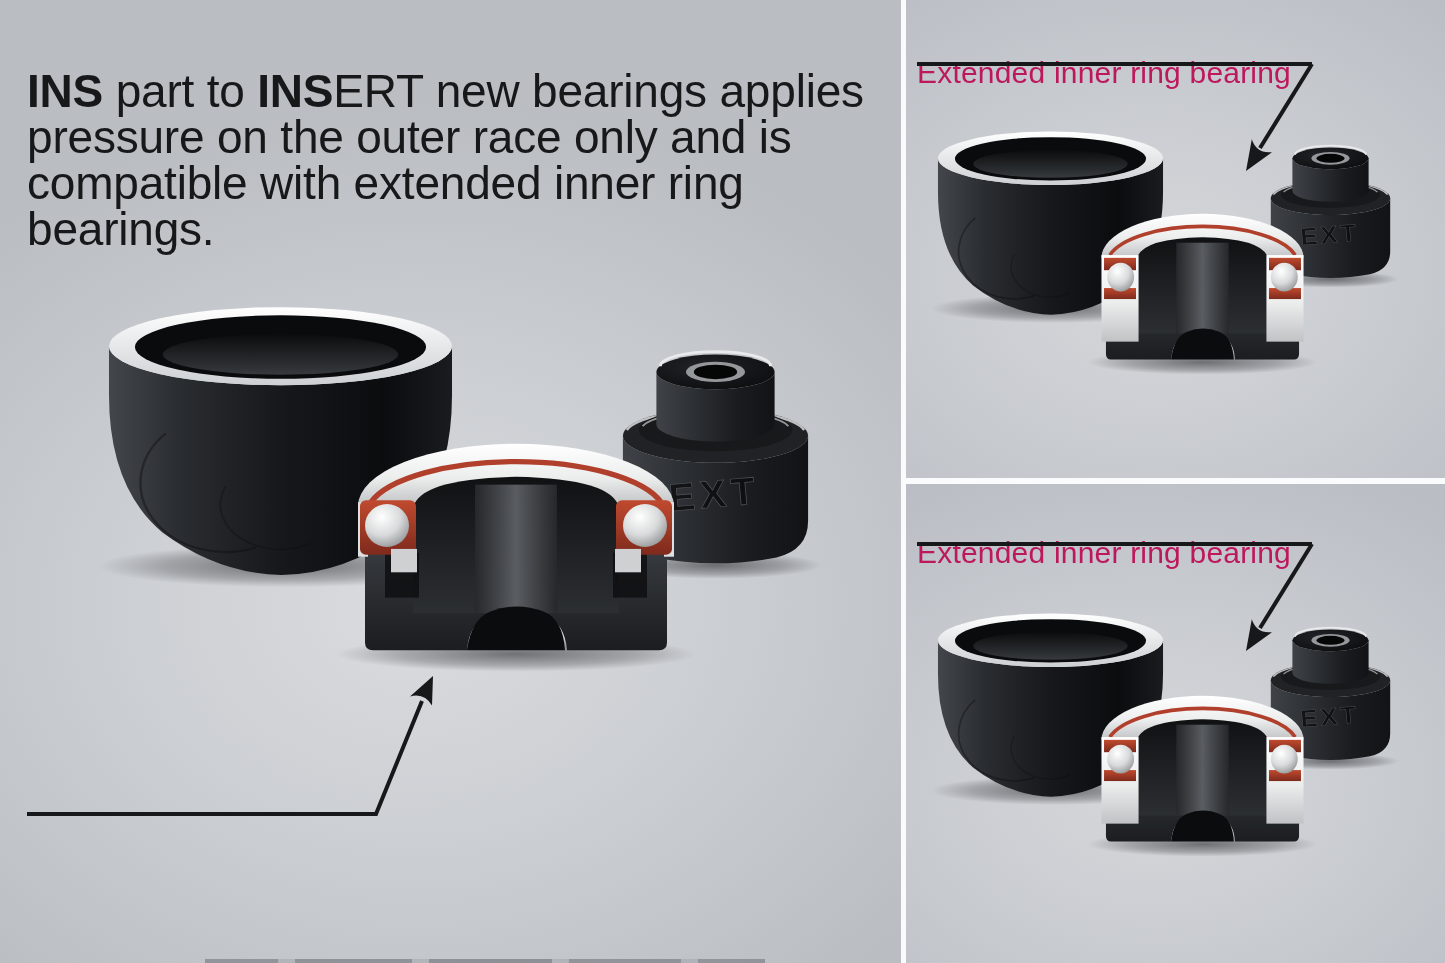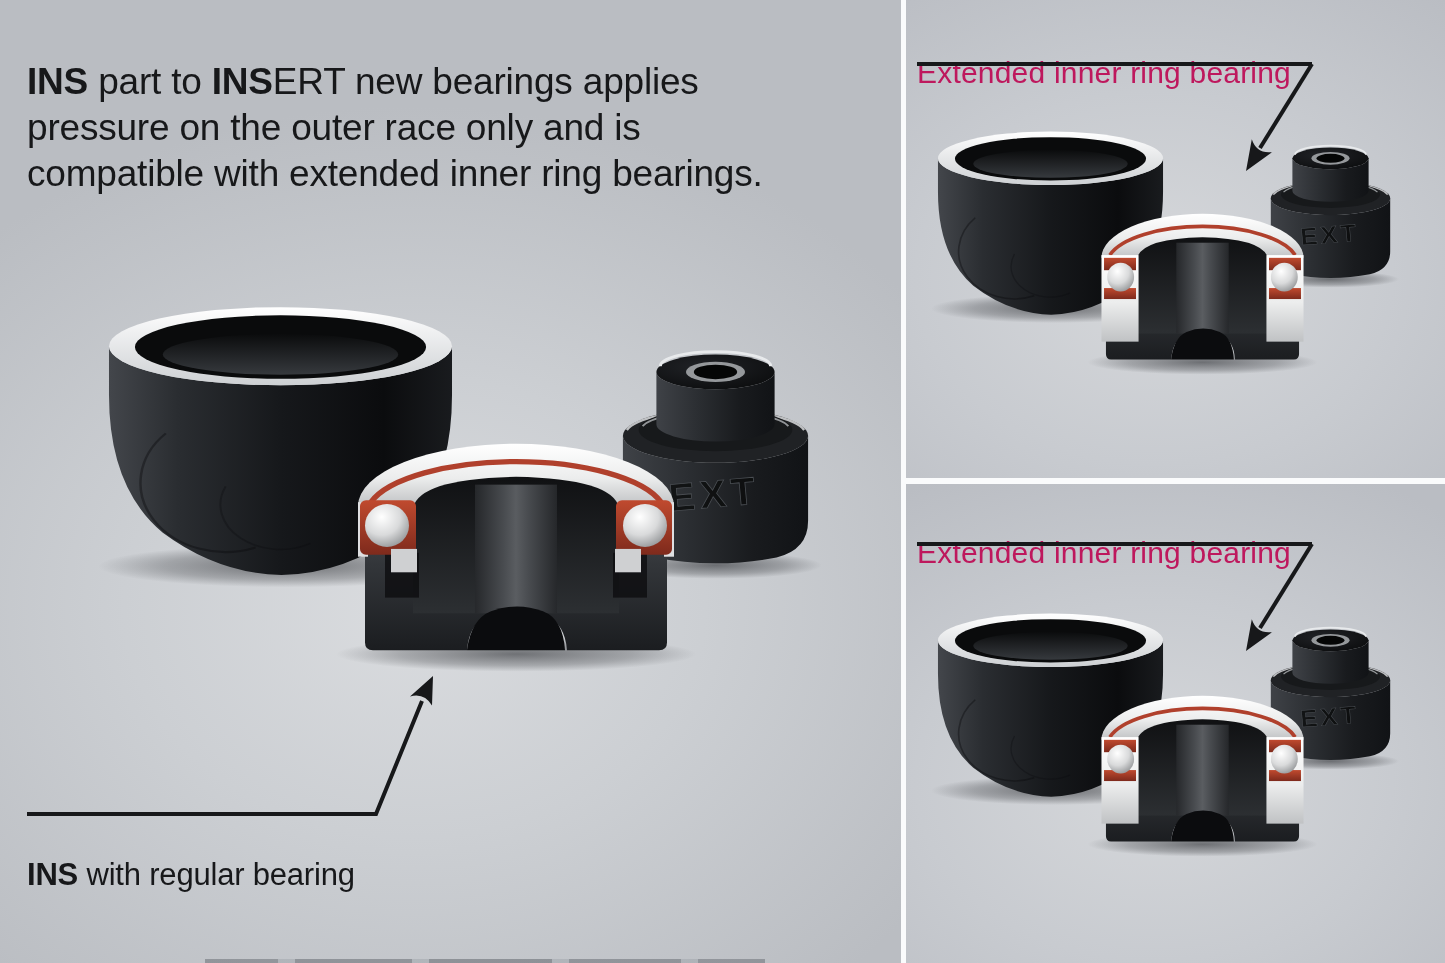--- a/index.html
+++ b/index.html
@@ -11,21 +11,21 @@
   .panel-main { left:0; top:0; width:901px; height:963px;
     background: radial-gradient(70% 52% at 46% 63%, #dadcdf 0%, #cccfd3 46%, #babdc2 100%); }
   .panel-tr { left:906px; top:0; width:539px; height:478px;
     background: radial-gradient(85% 75% at 46% 58%, #d6d8db 0%, #c8cbd0 52%, #babdc3 100%); }
   .panel-br { left:906px; top:484px; width:539px; height:479px;
     background: radial-gradient(85% 72% at 46% 62%, #d6d8db 0%, #c8cbd0 52%, #babdc3 100%); }
   .divider-v { position:absolute; left:901px; top:0; width:5px; height:963px; background:#fafbfc; }
   .divider-h { position:absolute; left:906px; top:478px; width:539px; height:6px; background:#fafbfc; }
 
   .headline { position:absolute; left:27px; top:22px; width:860px;
-    font-size:37px; line-height:46px; letter-spacing:-0.2px; color:#17181a; white-space:pre-line; }
+    font-size:46px; line-height:46px; letter-spacing:-0.2px; color:#17181a; white-space:pre-line; }
   .headline b { font-weight:bold; }
   .caption { position:absolute; left:27px; top:826px; font-size:31px; color:#17181a; letter-spacing:-0.2px; }
   .panel-label { position:absolute; font-size:30px; color:#be185d; letter-spacing:0.2px; }
   .label-tr { left:917px; top:26px; }
   .label-br { left:917px; top:506px; }
 
   .obj { position:absolute; overflow:visible; }
   .annotations { position:absolute; left:0; top:0; width:1445px; height:963px; pointer-events:none; }
   .artifact { position:absolute; left:205px; top:959px; width:560px; height:4px; opacity:.45;
     background:linear-gradient(90deg,#565b62 0 13%, #9aa0a6 13% 16%, #50555c 16% 37%, #9aa0a6 37% 40%,
@@ -203,21 +203,20 @@
     <use href="#ext"></use>
     </svg>
   <svg class="obj" style="left:1097px; top:689px; width:211px; height:158px" viewBox="0 0 330 230" preserveAspectRatio="none">
     <use href="#sectionExt"></use>
     </svg>
 
   <p class="headline"><b>INS</b><span> part to </span><b>INS</b><span>ERT new bearings applies
 pressure on the outer race only and is
 compatible with extended inner ring bearings.</span></p>
 
-  <p class="caption"><b>INS</b><span> with regular bearing</span></p>
 
   <p class="panel-label label-tr">Extended inner ring bearing</p>
   <p class="panel-label label-br">Extended inner ring bearing</p>
 
   <svg class="annotations">
     <g stroke="#17181a" stroke-width="4" fill="none">
       <polyline points="27,814 376,814 422,701"></polyline>
       <line x1="917" y1="64" x2="1312" y2="64"></line>
       <line x1="1312" y1="64" x2="1260" y2="148"></line>
       <line x1="917" y1="544" x2="1312" y2="544"></line>

